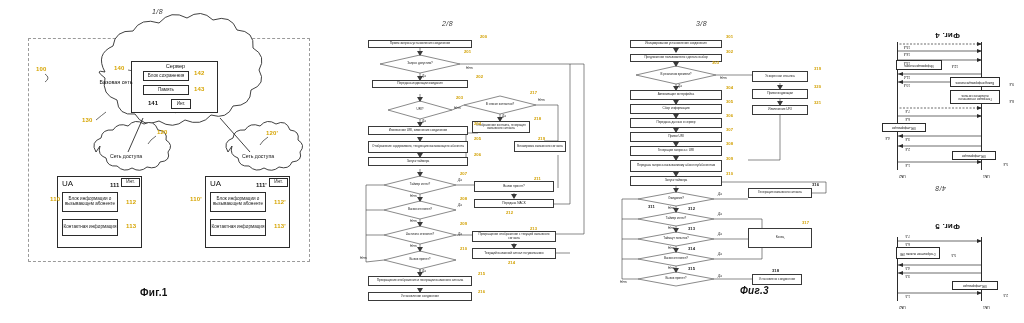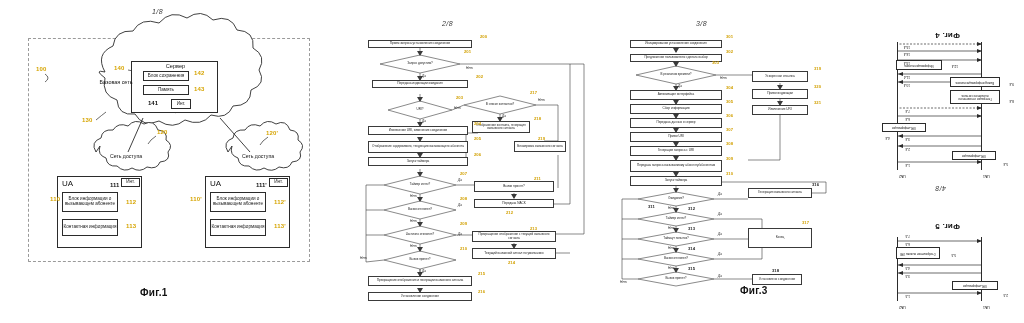--- a/index.html
+++ b/index.html
@@ -456,21 +456,21 @@
     <div class="yn" style="left:56px;top:206px;">Нет</div>
     <div class="yn" style="left:106px;top:212px;">Да</div>
     <div class="yn" style="left:56px;top:226px;">Нет</div>
     <div class="yn" style="left:106px;top:232px;">Да</div>
     <div class="yn" style="left:56px;top:246px;">Нет</div>
     <div class="yn" style="left:106px;top:252px;">Да</div>
     <div class="yn" style="left:56px;top:266px;">Нет</div>
     <div class="yn" style="left:106px;top:274px;">Да</div>
     <div class="yn" style="left:8px;top:280px;">Нет</div>
 
-    <div class="figlabel" style="left:128px;top:285px;">Фиг.3</div>
+    <div class="figlabel" style="left:128px;top:285px;font-style:italic;">Фиг.3</div>
   </div>
 
   <div class="panel rot180" style="left:858px;top:32px;width:160px;height:160px;">
     <div class="sheetno" style="left:72px;top:0px;">4/8</div>
 
     <div class="sq-hdr" style="left:28px;top:14px;">UA1</div>
     <div class="sq-hdr" style="left:112px;top:14px;">UA2</div>
 
     <div class="sq-life" style="left:36px;top:22px;height:128px;"></div>
     <div class="sq-life" style="left:120px;top:22px;height:128px;"></div>

